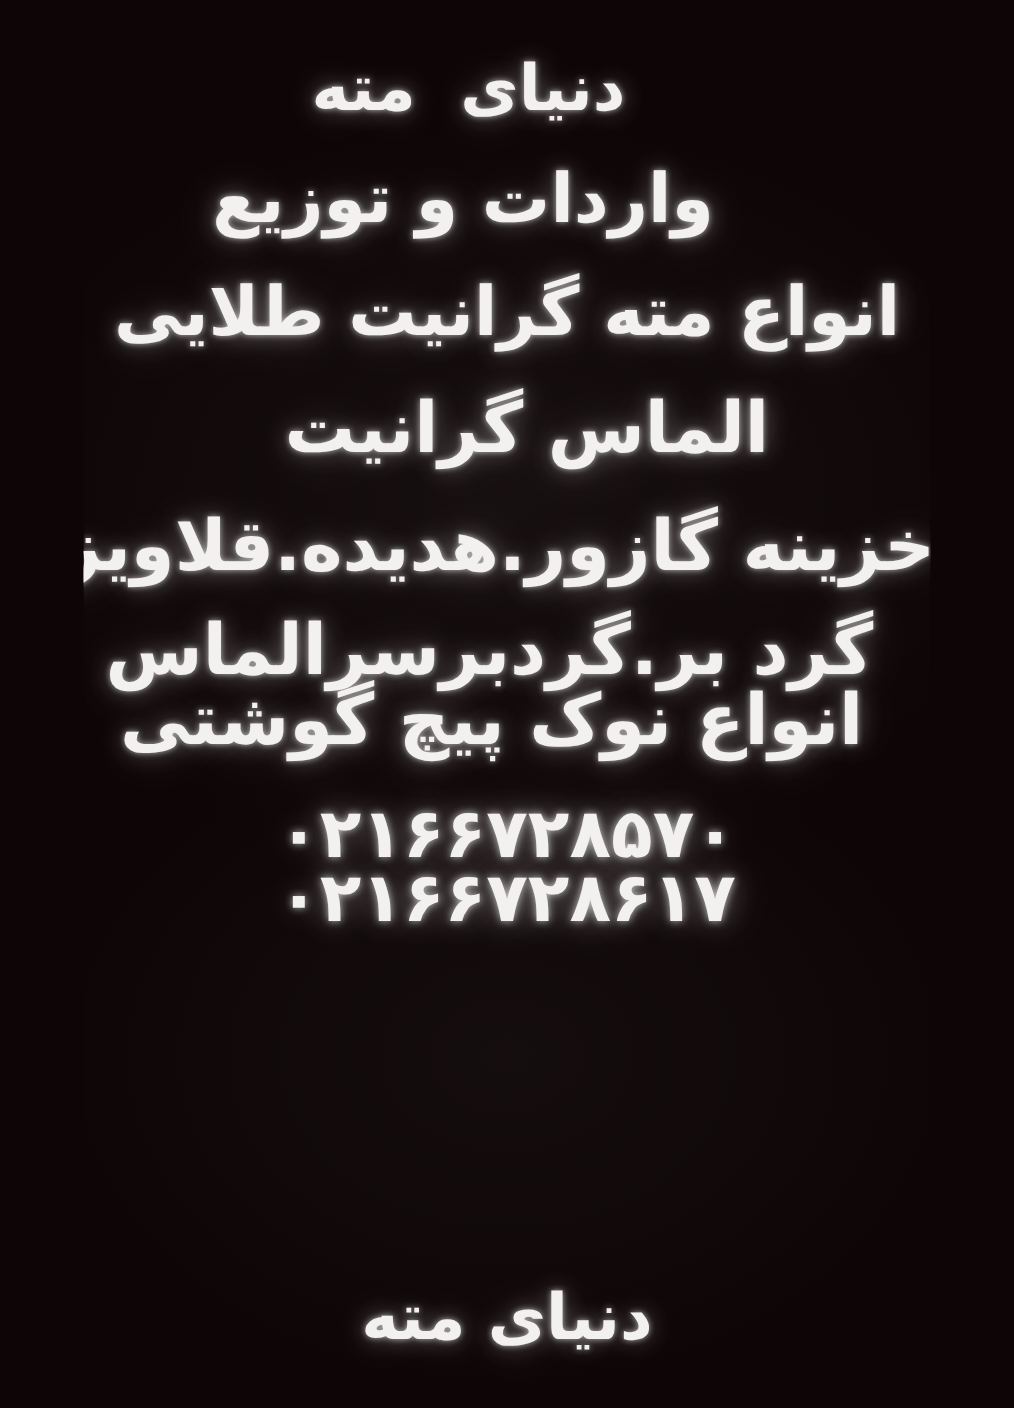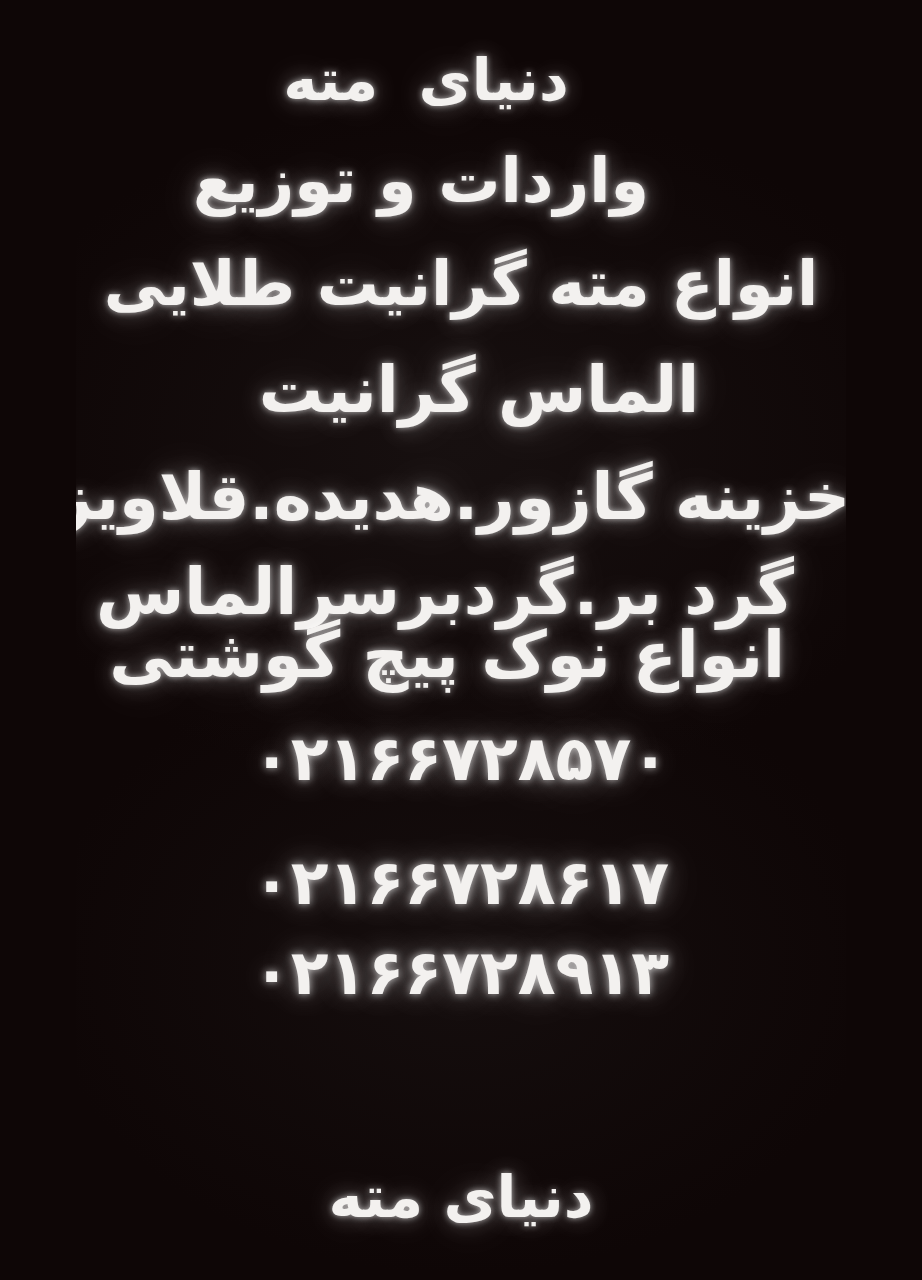--- a/index.html
+++ b/index.html
@@ -46,21 +46,21 @@
   .l7 {top:655px;  font-size:64px; left:-14px; letter-spacing:2px;}
   .phone{
     font-size:62px;
     letter-spacing:3px;
     text-shadow:
       0 0 8px rgba(255,255,255,0.75),
       0 0 28px rgba(255,255,255,0.40),
       0 0 60px rgba(255,255,255,0.20);
   }
   .p1 {top:758px;}
-  .p2 {top:882px;text-align:center;}
+  .p2 {top:816px;text-align:center;}
   .p3 {top:972px;}
   .p4 {top:1082px;}
   .l12{top:1197px; font-size:58px; left:0;}
 </style>
 </head>
 <body>
 
 <div class="canvas">
 
   <div class="line l1">دنیای  مته</div>
@@ -74,18 +74,17 @@
   <div class="line l5">خزینه گازور.هدیده.قلاویز.</div>
 
   <div class="line l6">گرد بر.گردبرسرالماس</div>
 
   <div class="line l7">انواع نوک پیچ گوشتی</div>
 
   <div class="line phone p1">۰۲۱۶۶۷۲۸۵۷۰</div>
 
   <div class="line phone p2">۰۲۱۶۶۷۲۸۶۱۷</div>
 
-  <div class="line phone p3">۰۲۱۶۶۷۲۸۹۱۳</div>
 
 
   <div class="line l12">دنیای مته</div>
 
 </div>
 
 </body></html>

